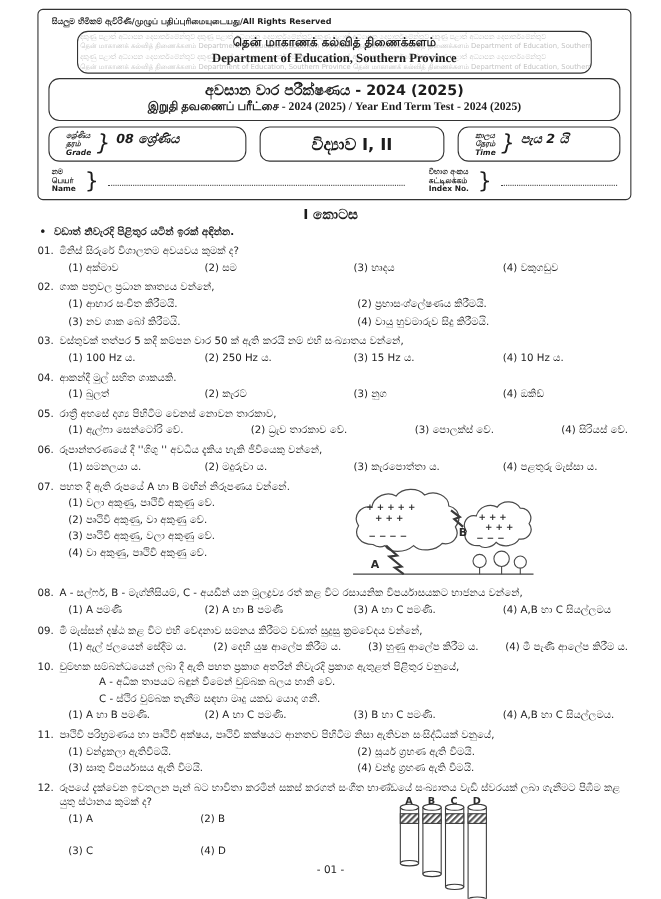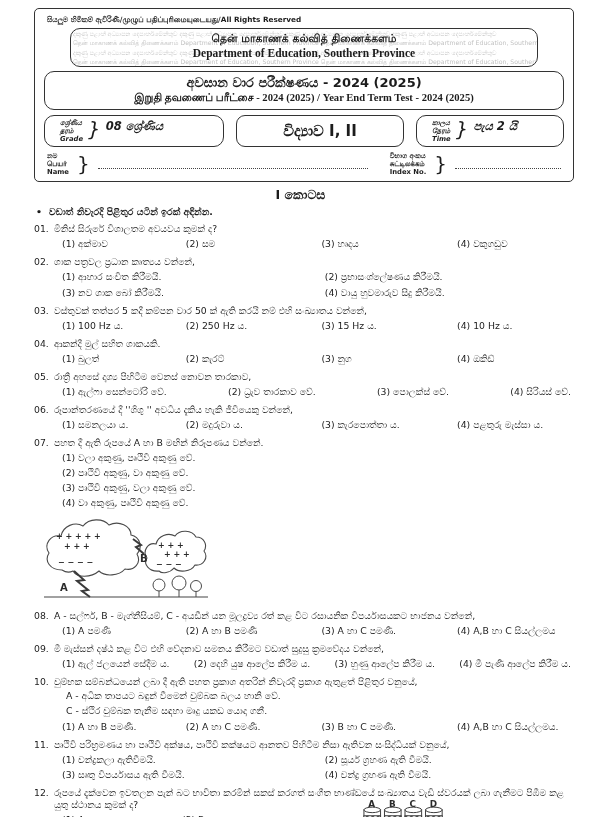--- a/index.html
+++ b/index.html
@@ -58,23 +58,23 @@
   .qwrap { margin:0 26px 0 34px; }
   .q { margin-bottom:5.5px; }
   .qline { display:flex; }
   .qnum { min-width:20px; }
   .qtext { flex:1; }
   .opts { margin-left:28px; margin-top:2.5px; }
   .opts4 { display:grid; grid-template-columns:1.05fr 1.15fr 1.15fr 1fr; }
   .opts2 { display:grid; grid-template-columns:1.05fr 1fr; row-gap:2.5px; }
   .optsrow { display:flex; justify-content:space-between; margin-right:4px; }
   .optstack > span { display:block; margin-bottom:2.5px; }
-  .statements { margin-left:32px; margin-top:2px; }
+  .statements { margin-left:56px; margin-top:2px; }
   .statements > span { display:block; margin-bottom:2.5px; }
-  .q7row { display:flex; align-items:flex-start;flex-direction:column; }
+  .q7row { display:flex; align-items:flex-start; }
   .q7left { flex:1; }
   .fig-lightning { flex-shrink:0; margin:2px 86px 0 6px; }
   .q12 { position:relative; }
   .optsAB { display:grid; grid-template-columns:120px 120px; row-gap:16px; width:240px; }
   .fig-tubes { position:absolute; top:12px; right:126px; }
   .pagenum { text-align:center; font-size:9.5px; margin-top:3px; }
   svg text { font-family:"DejaVu Sans","Liberation Sans",sans-serif; fill:#2b2b2b; }
 </style>
 </head>
 <body>

